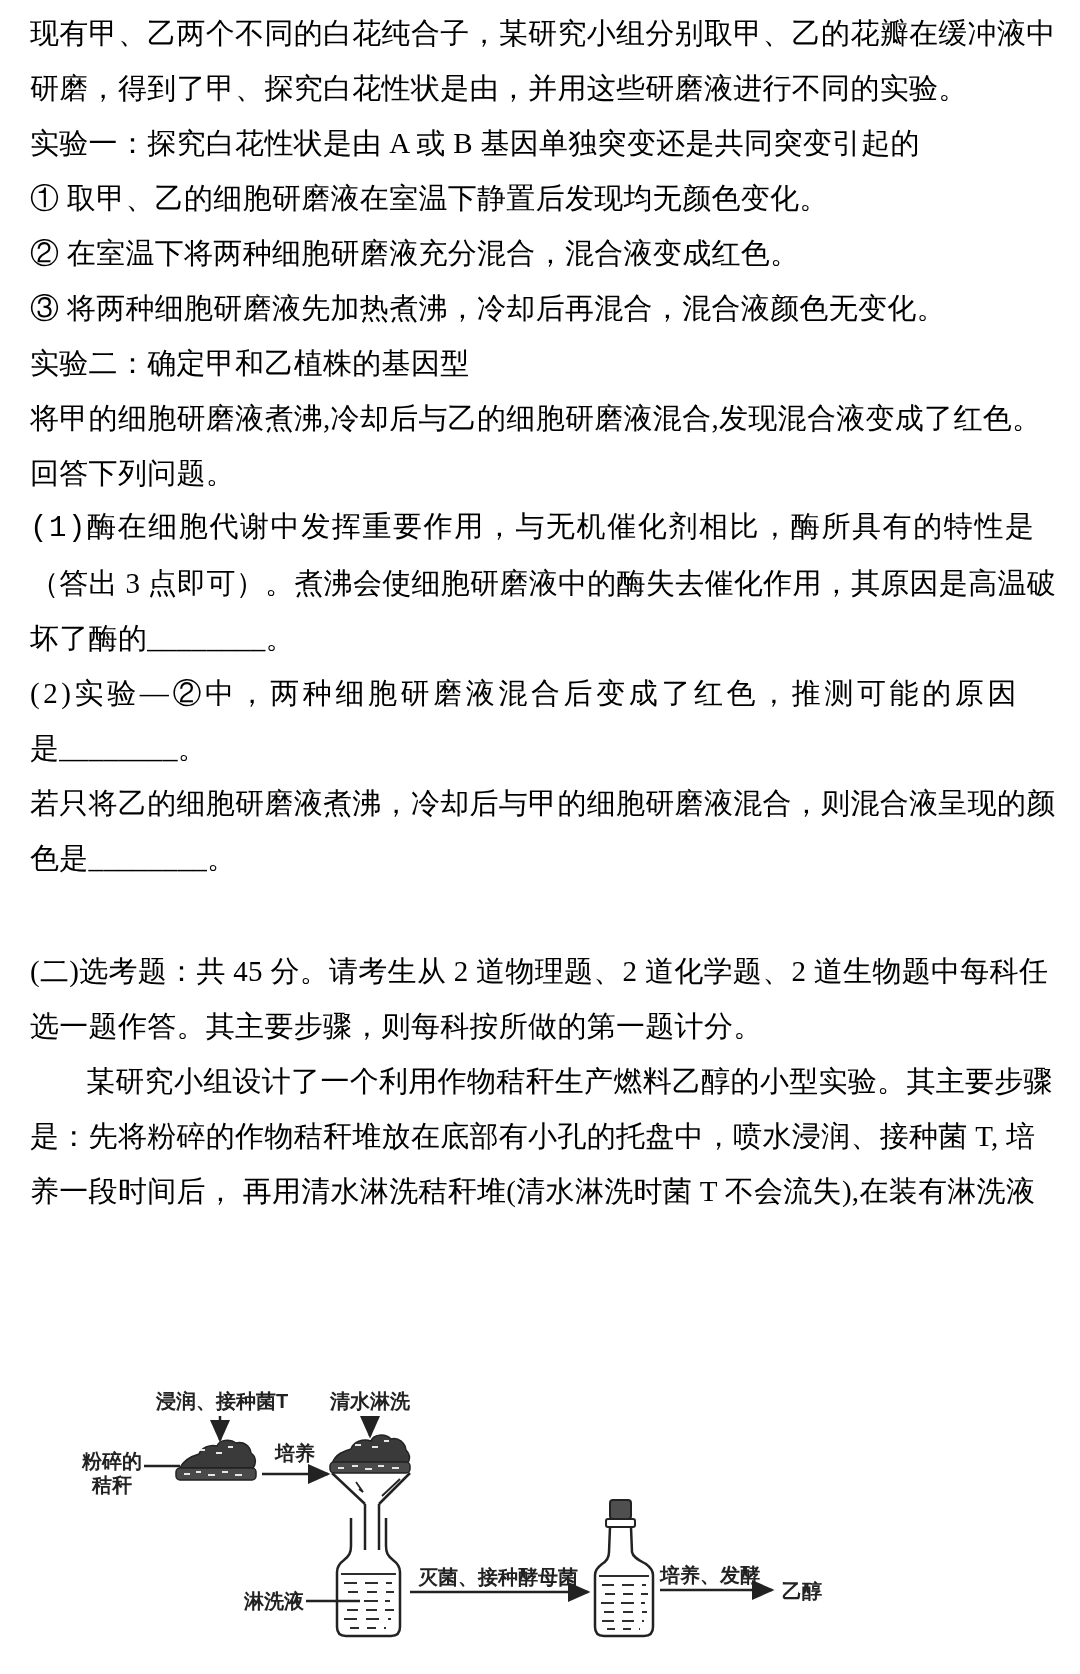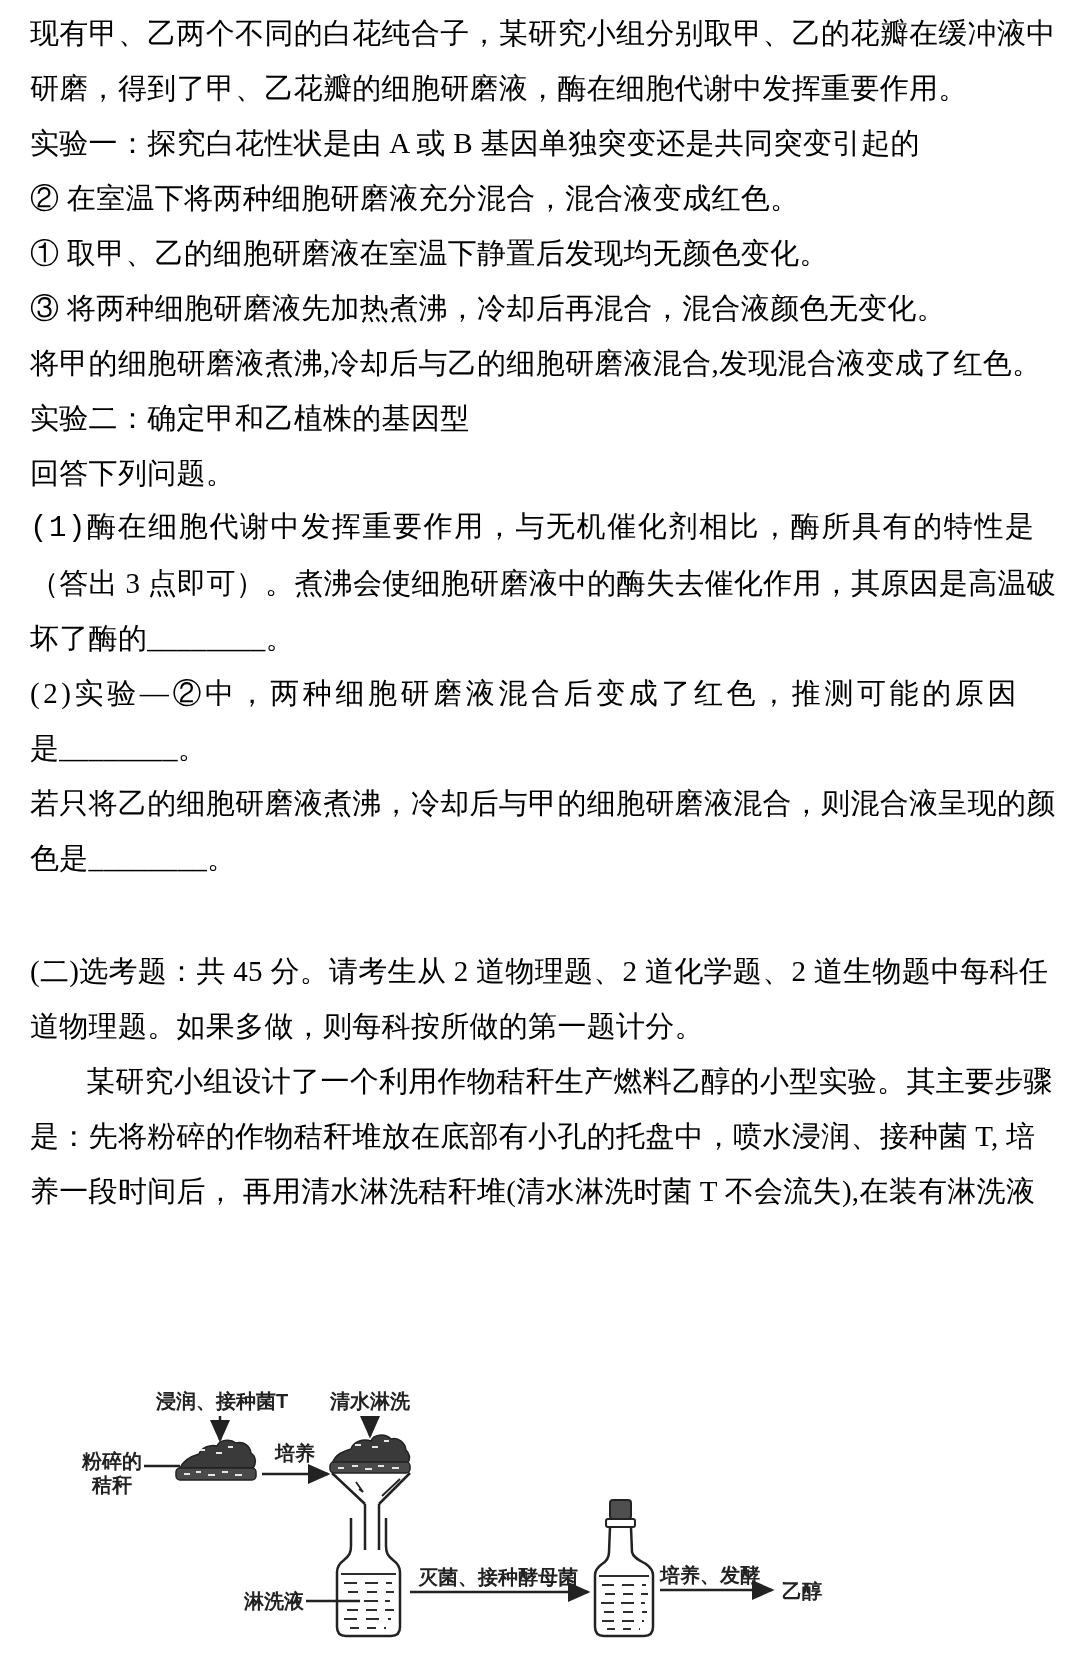--- a/index.html
+++ b/index.html
@@ -33,38 +33,38 @@
     fill:#222222;
   }
 </style>
 </head>
 <body>
 
 <div class="page">
 
   <div class="textblock">
     <div class="tline">现有甲、乙两个不同的白花纯合子，某研究小组分别取甲、乙的花瓣在缓冲液中</div>
-    <div class="tline">研磨，得到了甲、乙花瓣的细胞研磨液，酶在细胞代谢中发挥重要作用。</div>
+    <div class="tline">研磨，得到了甲、探究白花性状是由，并用这些研磨液进行不同的实验。</div>
     <div class="tline">实验一：探究白花性状是由 A 或 B 基因单独突变还是共同突变引起的</div>
+    <div class="tline">① 取甲、乙的细胞研磨液在室温下静置后发现均无颜色变化。</div>
     <div class="tline">② 在室温下将两种细胞研磨液充分混合，混合液变成红色。</div>
-    <div class="tline">① 取甲、乙的细胞研磨液在室温下静置后发现均无颜色变化。</div>
     <div class="tline">③ 将两种细胞研磨液先加热煮沸，冷却后再混合，混合液颜色无变化。</div>
+    <div class="tline">实验二：确定甲和乙植株的基因型</div>
     <div class="tline">将甲的细胞研磨液煮沸,冷却后与乙的细胞研磨液混合,发现混合液变成了红色。</div>
-    <div class="tline">实验二：确定甲和乙植株的基因型</div>
     <div class="tline">回答下列问题。</div>
     <div class="tline sp1">(1)酶在细胞代谢中发挥重要作用，与无机催化剂相比，酶所具有的特性是</div>
     <div class="tline">（答出 3 点即可）。煮沸会使细胞研磨液中的酶失去催化作用，其原因是高温破</div>
     <div class="tline">坏了酶的________。</div>
     <div class="tline sp2">(2)实验—②中，两种细胞研磨液混合后变成了红色，推测可能的原因</div>
     <div class="tline">是________。</div>
     <div class="tline">若只将乙的细胞研磨液煮沸，冷却后与甲的细胞研磨液混合，则混合液呈现的颜</div>
     <div class="tline">色是________。</div>
     <div class="tline spacer"></div>
     <div class="tline">(二)选考题：共 45 分。请考生从 2 道物理题、2 道化学题、2 道生物题中每科任</div>
-    <div class="tline">道物理题。如果多做，则每科按所做的第一题计分。</div>
+    <div class="tline">选一题作答。其主要步骤，则每科按所做的第一题计分。</div>
     <div class="tline indent">某研究小组设计了一个利用作物秸秆生产燃料乙醇的小型实验。其主要步骤</div>
     <div class="tline">是：先将粉碎的作物秸秆堆放在底部有小孔的托盘中，喷水浸润、接种菌 T, 培</div>
     <div class="tline">养一段时间后， 再用清水淋洗秸秆堆(清水淋洗时菌 T 不会流失),在装有淋洗液</div>
   </div>
 
   <svg class="diagram" width="800" height="262" viewBox="0 0 800 262">
     <defs>
       <marker id="ah" markerWidth="10" markerHeight="8" refX="8" refY="4" orient="auto">
         <path d="M0,0 L9,4 L0,8 Z" fill="#222"></path>
       </marker>

